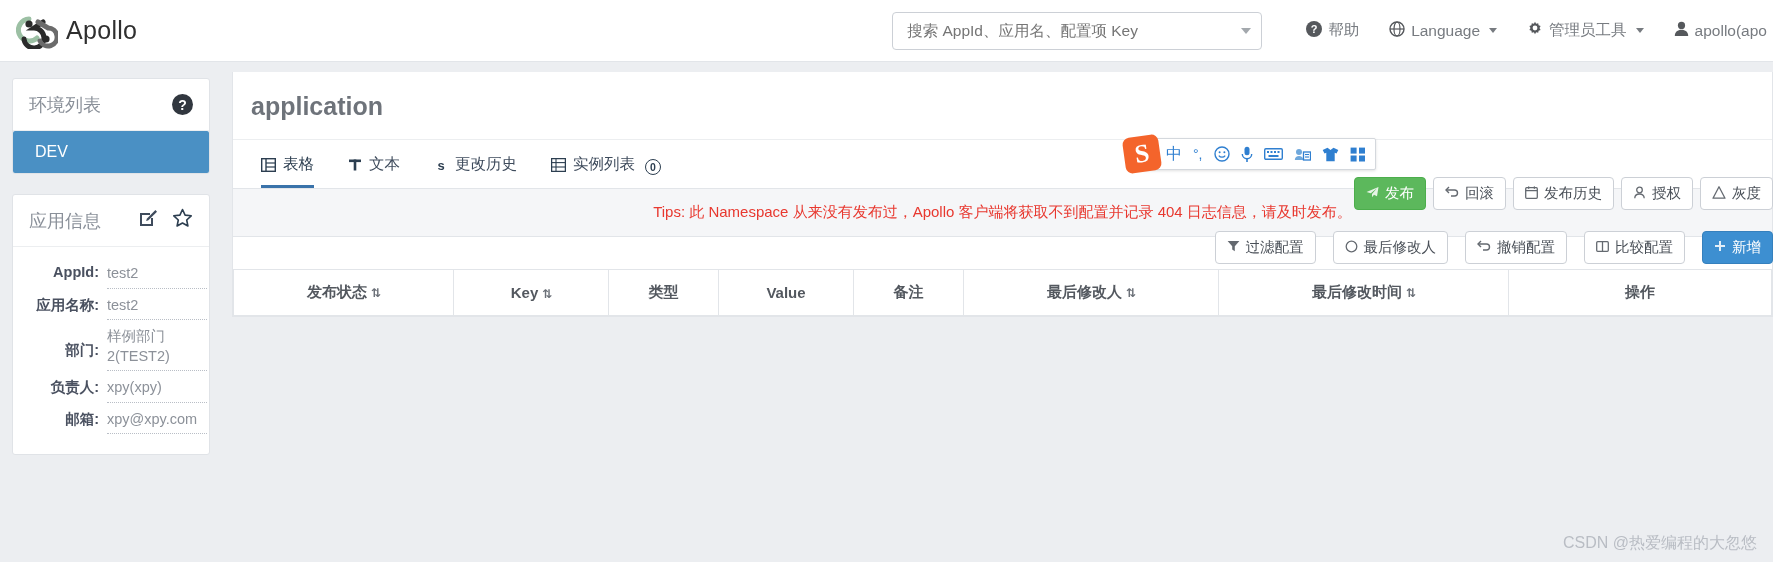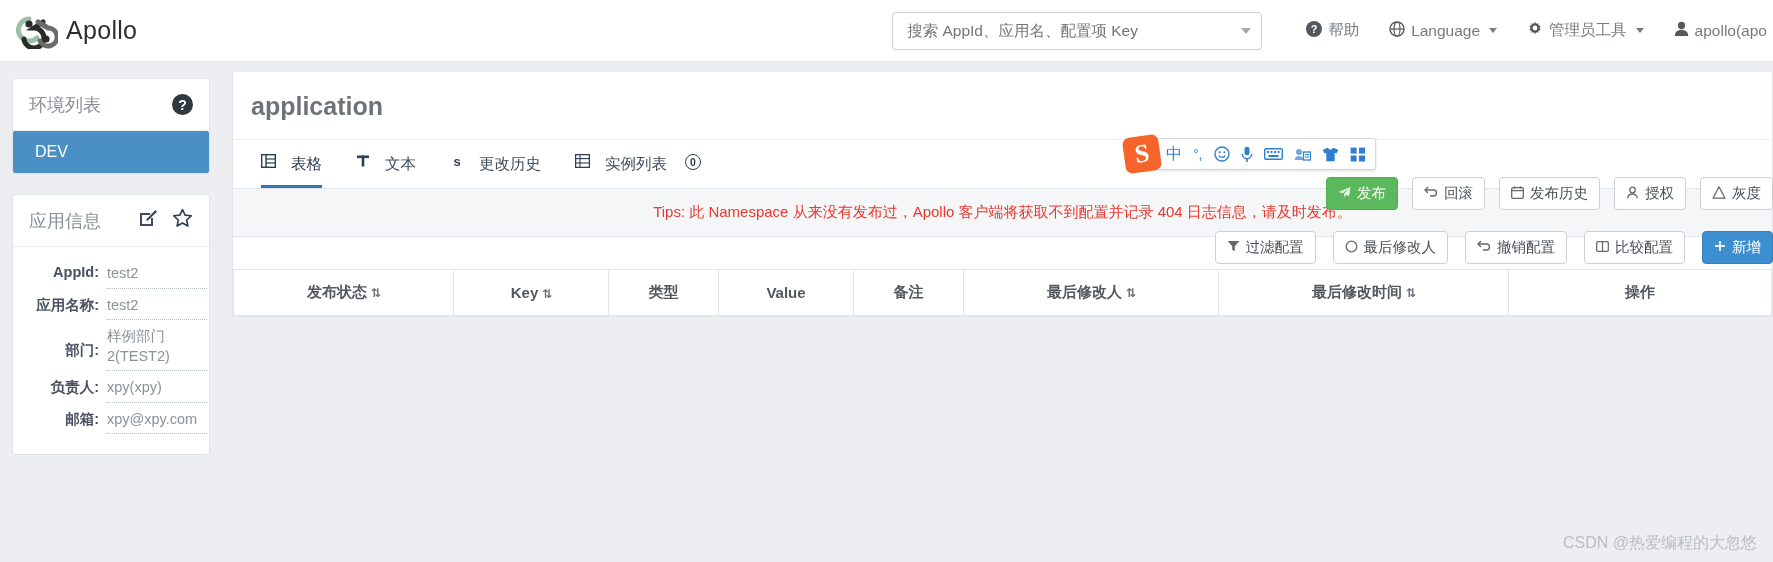--- a/index.html
+++ b/index.html
@@ -79,39 +79,39 @@
   .tag.props { background:#43b9d8; font-weight:bold; }
   .ns-right { margin-left:auto; color:#3d7ebb; font-size:14px; padding-right:4px;}
 
   .card { background:#fff; border:1px solid #e2e5e9; border-top:0; }
   .card-title {
     font-size:25px; font-weight:bold; color:#6e737a; padding:20px 0 18px 18px;
     border-bottom:1px solid #eceef0; position:relative;
   }
   .tabs { display:flex; align-items:flex-end; gap:34px; padding:14px 0 0 28px; position:relative;}
   .tab {
-    display:flex; align-items:flex-start; gap:15px; font-size:15.5px; color:#3e4b5c;
+    display:flex; align-items:flex-end; gap:7px; font-size:15.5px; color:#3e4b5c;
     padding-bottom:10px; cursor:pointer; border-bottom:3px solid transparent;
   }
   .tab.active { color:#2c3e50; border-bottom:3px solid #3a73aa; }
   .tab .tabicon { font-size:15px; color:#3e4b5c; display:inline-block;}
   .badge-zero {
     display:inline-flex;align-items:center;justify-content:center;
     width:16px;height:16px;border-radius:50%;border:1.5px solid #2c3e50;
     font-size:10.5px;color:#2c3e50;margin-left:3px;font-weight:bold;
   }
 
   .tips {
     background:#f5f6f8; border-bottom:1px solid #e2e5e9; border-top:1px solid #e2e5e9;
     text-align:center; color:#e8382f; font-size:15px; padding:14px 0;
   }
   .tips-spacer{height:32px;background:#fff;}
 
   
-  .btn-row-1 { position:absolute; right:0px; top:105px; display:flex; gap:14px; }
+  .btn-row-1 { position:absolute; right:0px; top:105px; display:flex; gap:7px; }
   .btn-row-2 { position:absolute; right:0px; top:159px; display:flex; gap:17px; }
   .btn {
     display:flex;align-items:center;gap:6px;
     height:33px; padding:0 11px; border:1px solid #ccd0d6; border-radius:4px;
     background:#fff; color:#4c5museum; color:#4a5058; font-size:14.5px; white-space:nowrap; cursor:pointer;
   }
   .btn.green { background:#5cb85c; border-color:#4cae4c; color:#fff; }
   .btn.blue  { background:#3d8fd1; border-color:#3580bd; color:#fff; }
   .btn .bi { font-size:13px; opacity:.85; }
 

